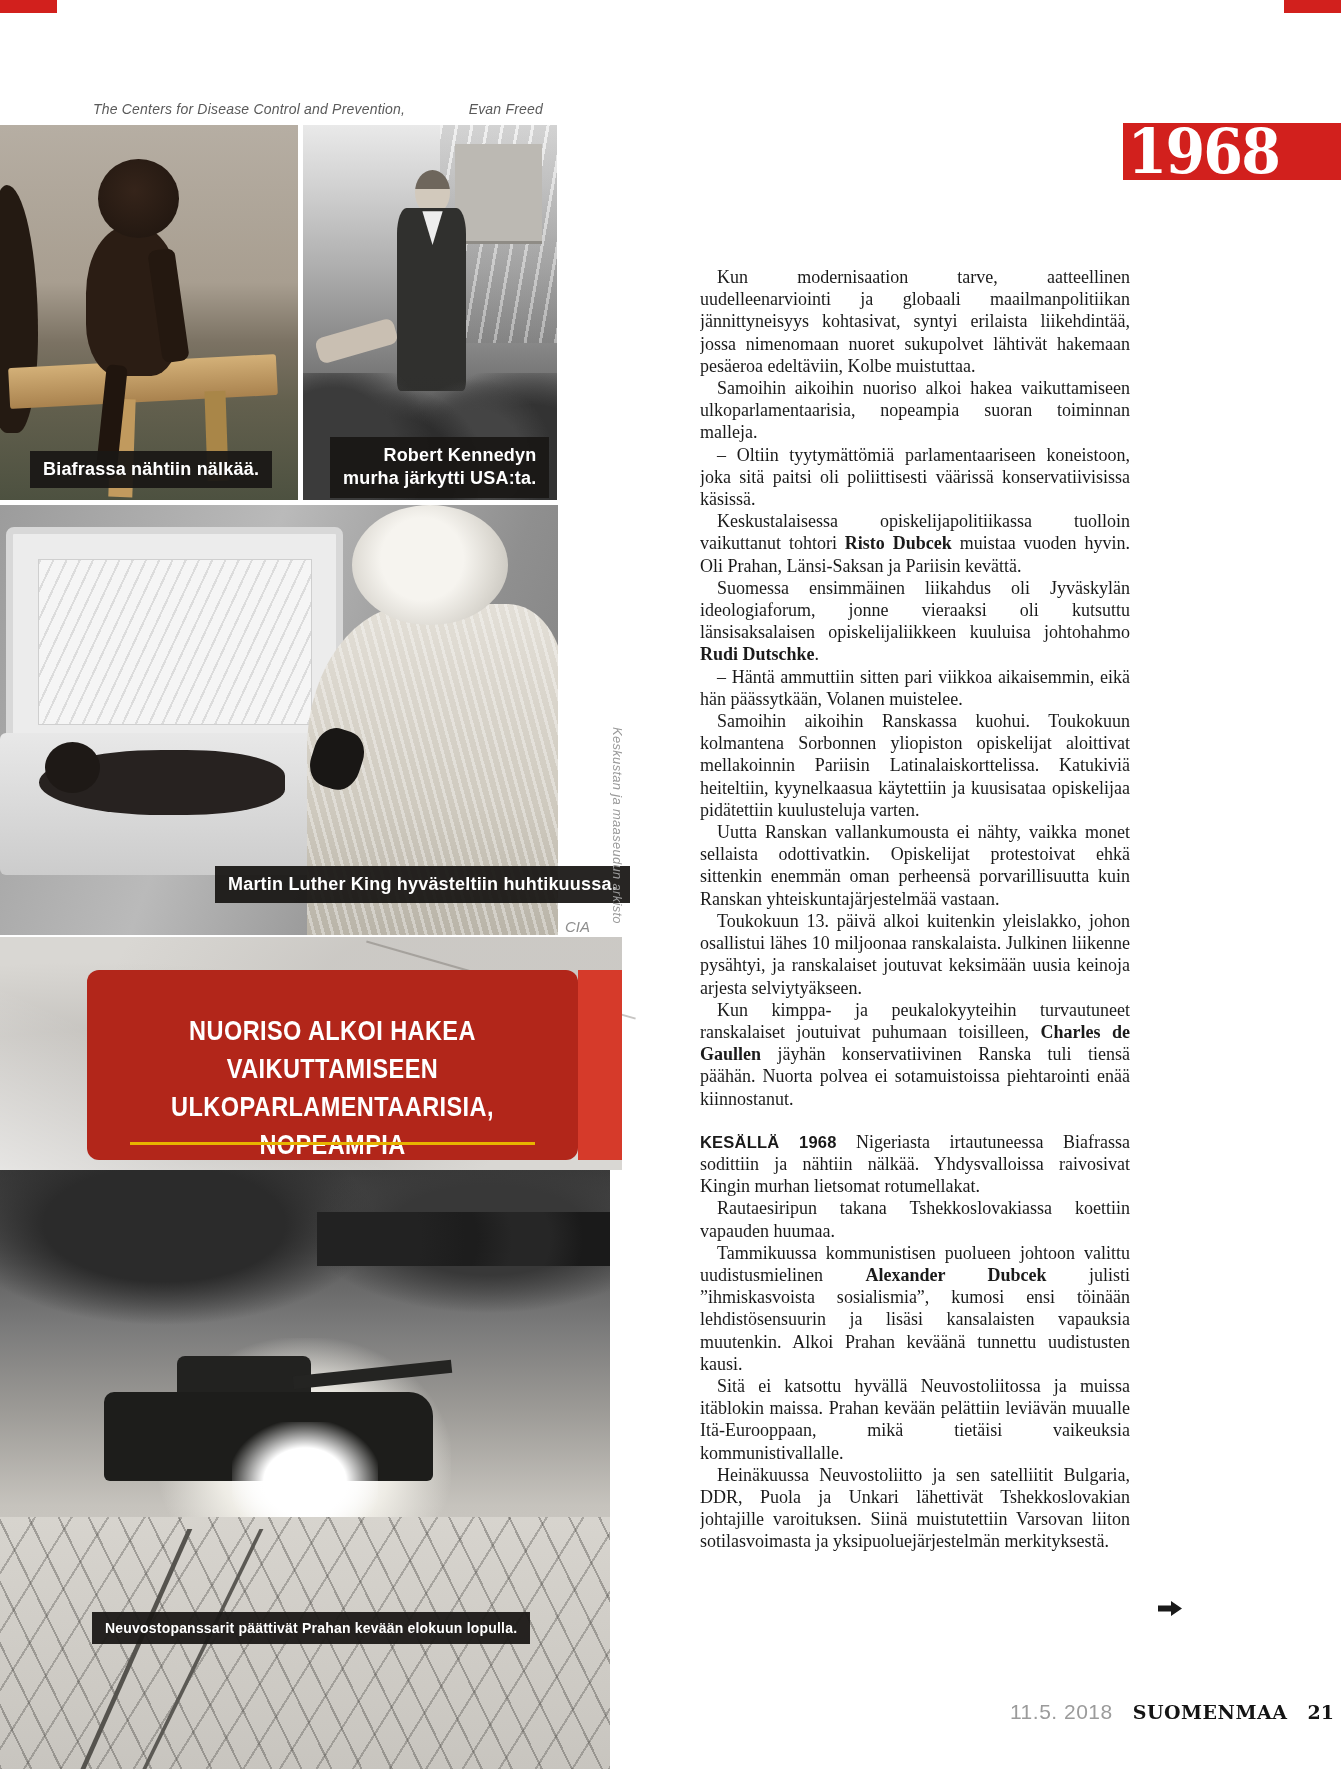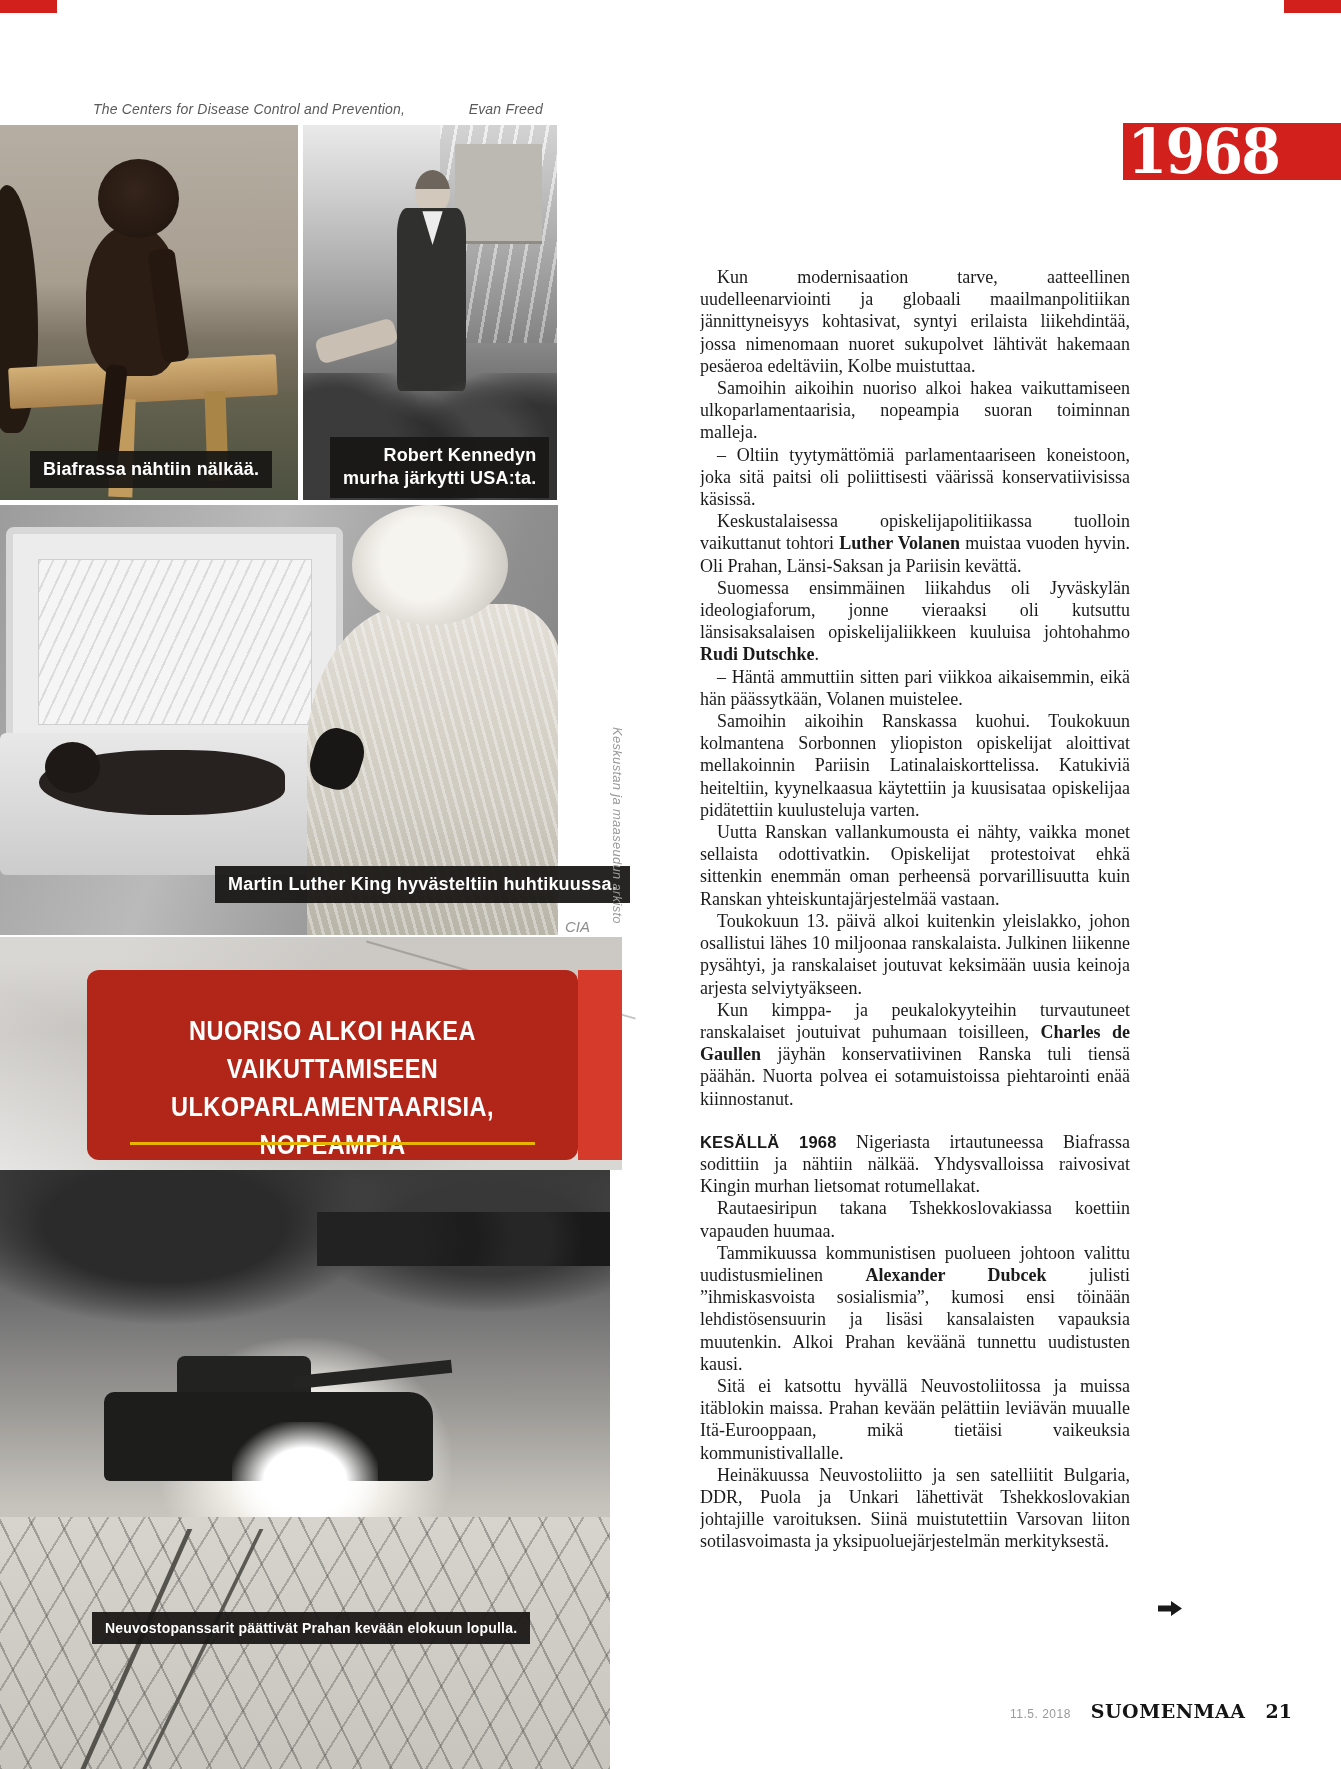--- a/index.html
+++ b/index.html
@@ -108,21 +108,21 @@
   .article{position:absolute;left:700px;top:266px;width:430px;height:1365px;overflow:hidden;
      font-family:"Liberation Serif",serif;font-size:18px;line-height:22.2px;color:#1a1a1a;text-align:justify;}
   .article p{margin:0;}
   .article p.indent{text-indent:17px;}
   .article p.section{margin-top:21px;}
   .article span.b{font-weight:bold;}
   .article span.lead{font-family:"Liberation Sans",sans-serif;font-weight:bold;font-size:16.5px;letter-spacing:.2px;}
   .arrow{position:absolute;left:1158px;top:1601px;}
   
   .footer{position:absolute;left:1010px;top:1700px;display:flex;align-items:baseline;gap:20px;}
-  .footer .date{font-size:12px;color:#9b9b9b;letter-spacing:.5px;}
+  .footer .date{font-size:21px;color:#9b9b9b;letter-spacing:.5px;}
   .footer .mag{font-family:"DejaVu Serif",serif;font-weight:700;font-size:19px;color:#141414;letter-spacing:.5px;}
   .footer .pageno{font-family:"DejaVu Serif",serif;font-weight:700;font-size:19px;color:#141414;}
 </style>
 </head>
 <body>
 
 <div class="page">
 
   <div class="corner-mark left"></div>
   <div class="corner-mark right"></div>
@@ -203,21 +203,21 @@
     <div class="p4-cobbles"></div>
     <div class="p4-rail1"></div>
     <div class="p4-rail2"></div>
   </div>
   <div class="caption cap-prague">Neuvostopanssarit päättivät Prahan kevään elokuun lopulla.</div>
 
   <div class="article" id="article">
       <p class="indent"><span>Kun modernisaation tarve, aatteellinen uudelleenarviointi ja globaali maailmanpolitiikan jännittyneisyys kohtasivat, syntyi erilaista liikehdintää, jossa nimenomaan nuoret sukupolvet lähtivät hakemaan pesäeroa edeltäviin, Kolbe muistuttaa.</span></p>
       <p class="indent"><span>Samoihin aikoihin nuoriso alkoi hakea vaikuttamiseen ulkoparlamentaarisia, nopeampia suoran toiminnan malleja.</span></p>
       <p class="indent"><span>– Oltiin tyytymättömiä parlamentaariseen koneistoon, joka sitä paitsi oli poliittisesti väärissä konservatiivisissa käsissä.</span></p>
-      <p class="indent"><span>Keskustalaisessa opiskelijapolitiikassa tuolloin vaikuttanut tohtori </span><span class="b">Luther Volanen</span><span> muistaa vuoden hyvin. Oli Prahan, Länsi-Saksan ja Pariisin kevättä.</span></p>
+      <p class="indent"><span>Keskustalaisessa opiskelijapolitiikassa tuolloin vaikuttanut tohtori </span><span class="b">Risto Dubcek</span><span> muistaa vuoden hyvin. Oli Prahan, Länsi-Saksan ja Pariisin kevättä.</span></p>
       <p class="indent"><span>Suomessa ensimmäinen liikahdus oli Jyväskylän ideologiaforum, jonne vieraaksi oli kutsuttu länsisaksalaisen opiskelijaliikkeen kuuluisa johtohahmo </span><span class="b">Rudi Dutschke</span><span>.</span></p>
       <p class="indent"><span>– Häntä ammuttiin sitten pari viikkoa aikaisemmin, eikä hän päässytkään, Volanen muistelee.</span></p>
       <p class="indent"><span>Samoihin aikoihin Ranskassa kuohui. Toukokuun kolmantena Sorbonnen yliopiston opiskelijat aloittivat mellakoinnin Pariisin Latinalaiskorttelissa. Katukiviä heiteltiin, kyynelkaasua käytettiin ja kuusisataa opiskelijaa pidätettiin kuulusteluja varten.</span></p>
       <p class="indent"><span>Uutta Ranskan vallankumousta ei nähty, vaikka monet sellaista odottivatkin. Opiskelijat protestoivat ehkä sittenkin enemmän oman perheensä porvarillisuutta kuin Ranskan yhteiskuntajärjestelmää vastaan.</span></p>
       <p class="indent"><span>Toukokuun 13. päivä alkoi kuitenkin yleislakko, johon osallistui lähes 10 miljoonaa ranskalaista. Julkinen liikenne pysähtyi, ja ranskalaiset joutuvat keksimään uusia keinoja arjesta selviytyäkseen.</span></p>
       <p class="indent"><span>Kun kimppa- ja peukalokyyteihin turvautuneet ranskalaiset joutuivat puhumaan toisilleen, </span><span class="b">Charles de Gaullen</span><span> jäyhän konservatiivinen Ranska tuli tiensä päähän. Nuorta polvea ei sotamuistoissa piehtarointi enää kiinnostanut.</span></p>
       <p class=" section"><span class="lead">KESÄLLÄ 1968</span><span> Nigeriasta irtautuneessa Biafrassa sodittiin ja nähtiin nälkää. Yhdysvalloissa raivosivat Kingin murhan lietsomat rotumellakat.</span></p>
       <p class="indent"><span>Rautaesiripun takana Tshekkoslovakiassa koettiin vapauden huumaa.</span></p>
       <p class="indent"><span>Tammikuussa kommunistisen puolueen johtoon valittu uudistusmielinen </span><span class="b">Alexander Dubcek</span><span> julisti ”ihmiskasvoista sosialismia”, kumosi ensi töinään lehdistösensuurin ja lisäsi kansalaisten vapauksia muutenkin. Alkoi Prahan keväänä tunnettu uudistusten kausi.</span></p>
       <p class="indent"><span>Sitä ei katsottu hyvällä Neuvostoliitossa ja muissa itäblokin maissa. Prahan kevään pelättiin leviävän muualle Itä-Eurooppaan, mikä tietäisi vaikeuksia kommunistivallalle.</span></p>

